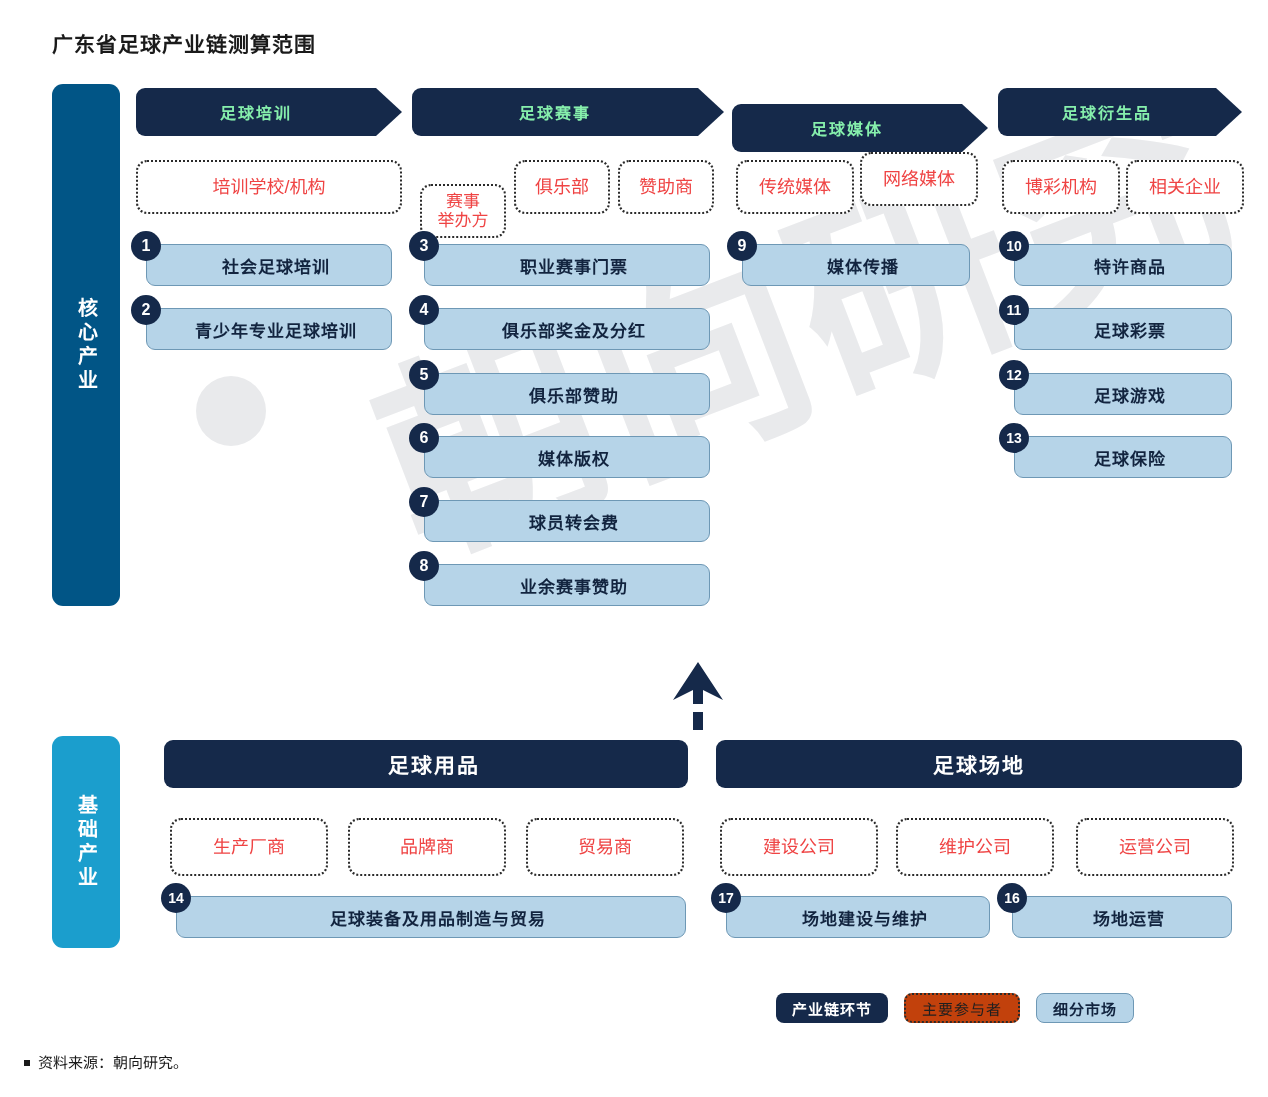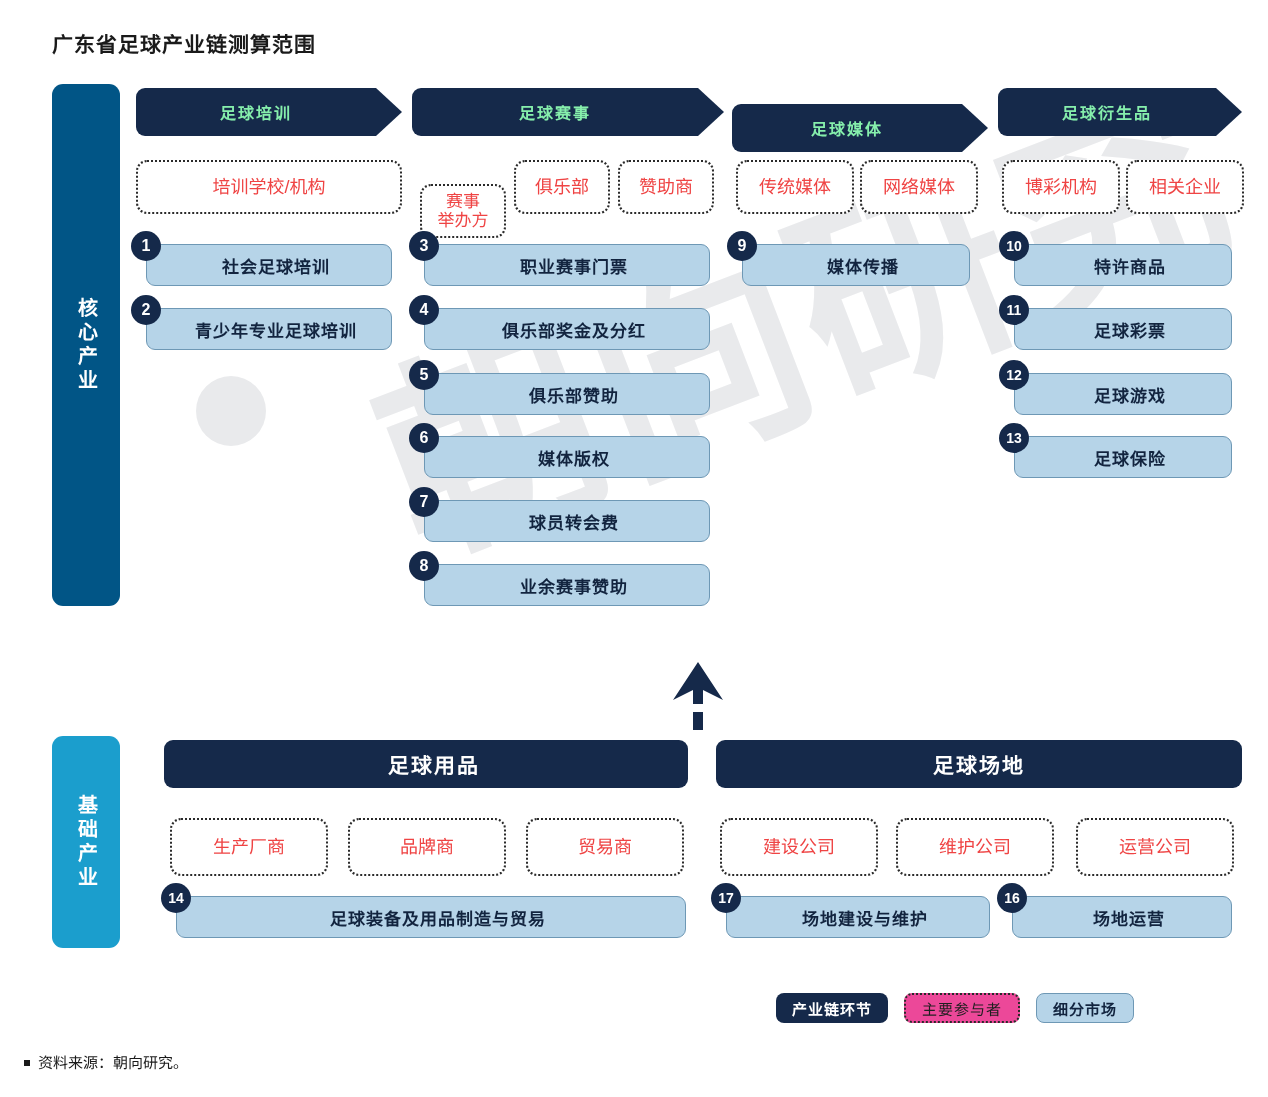--- a/index.html
+++ b/index.html
@@ -186,21 +186,21 @@
     border-radius: 8px;
     display: flex;
     align-items: center;
     justify-content: center;
     font-size: 15px;
     font-weight: 700;
     padding: 0 16px;
     letter-spacing: 1px;
   }
   .lg-dark   { background: #15294a; color: #fff; }
-  .lg-dotted { background: #ec4899; color: #1f1f1f; border: 2.2px dotted #2a2a2a; font-weight: 400; font-size: 15px; }
+  .lg-dotted { background: #c2410c; color: #1f1f1f; border: 2.2px dotted #2a2a2a; font-weight: 400; font-size: 15px; }
   .lg-light  { background: #b6d4e8; color: #12243f; border: 1.6px solid #6e98b5; }
 
   
   .source {
     position: absolute;
     left: 24px;
     top: 1051px;
     font-size: 15px;
     color: #1a1a1a;
     z-index: 5;
@@ -278,21 +278,21 @@
     <span class="seg-num">8</span>
     <span class="seg-text">业余赛事赞助</span>
   </div>
 
   <div class="chain-head arrow" style="left:732px; top:104px; width:256px;text-align:right;">
     <span class="ch-label">足球媒体</span>
   </div>
   <div class="party" style="left:736px; top:160px; width:118px; height:54px;">
     <span>传统媒体</span>
   </div>
-  <div class="party" style="left:860px; top:160px; width:118px; height:54px;">
+  <div class="party" style="left:860px; top:152px; width:118px; height:54px;">
     <span>网络媒体</span>
   </div>
   <div class="seg" style="left:742px; top:244px; width:228px;">
     <span class="seg-num">9</span>
     <span class="seg-text">媒体传播</span>
   </div>
 
   <div class="chain-head arrow" style="left:998px; top:88px; width:244px;">
     <span class="ch-label">足球衍生品</span>
   </div>

